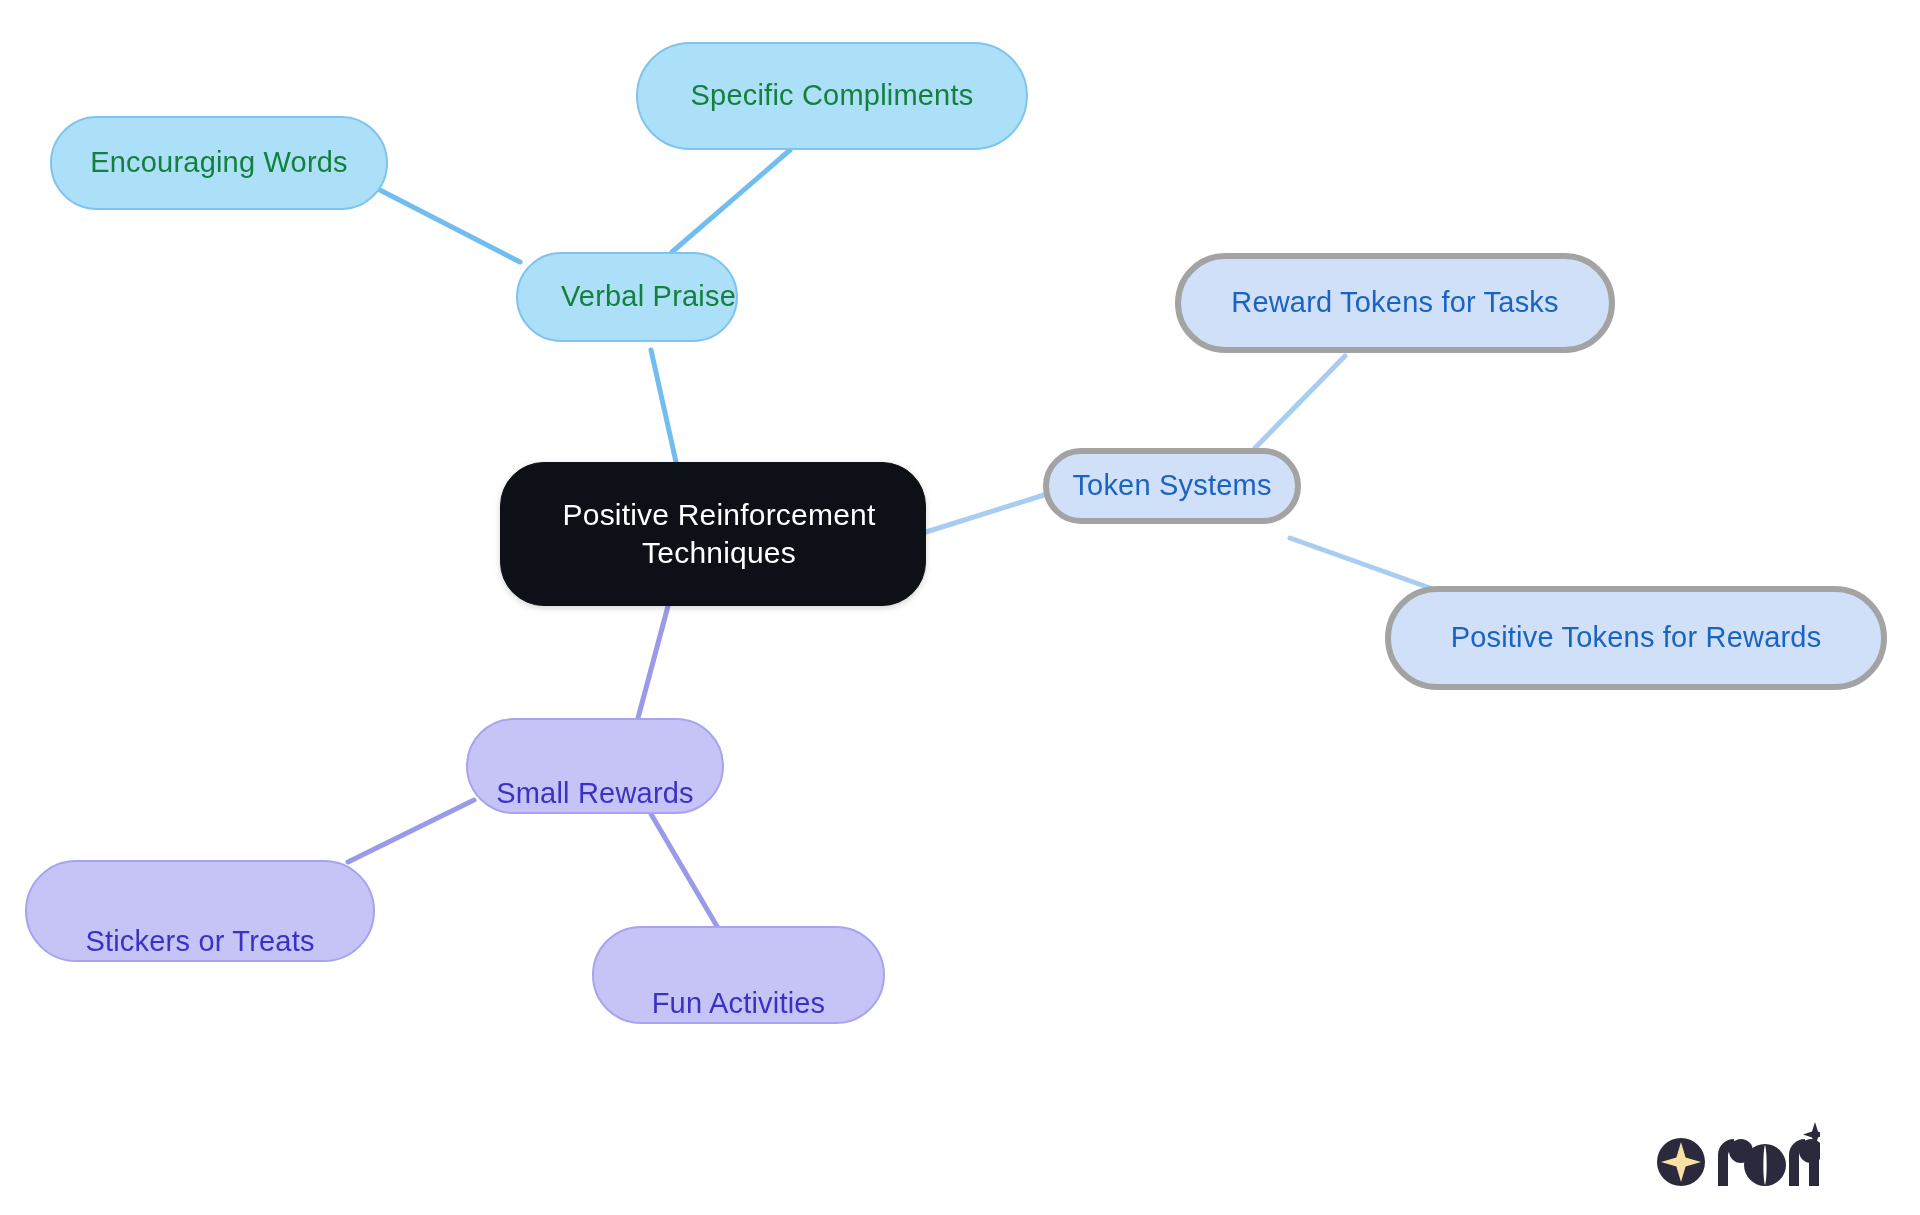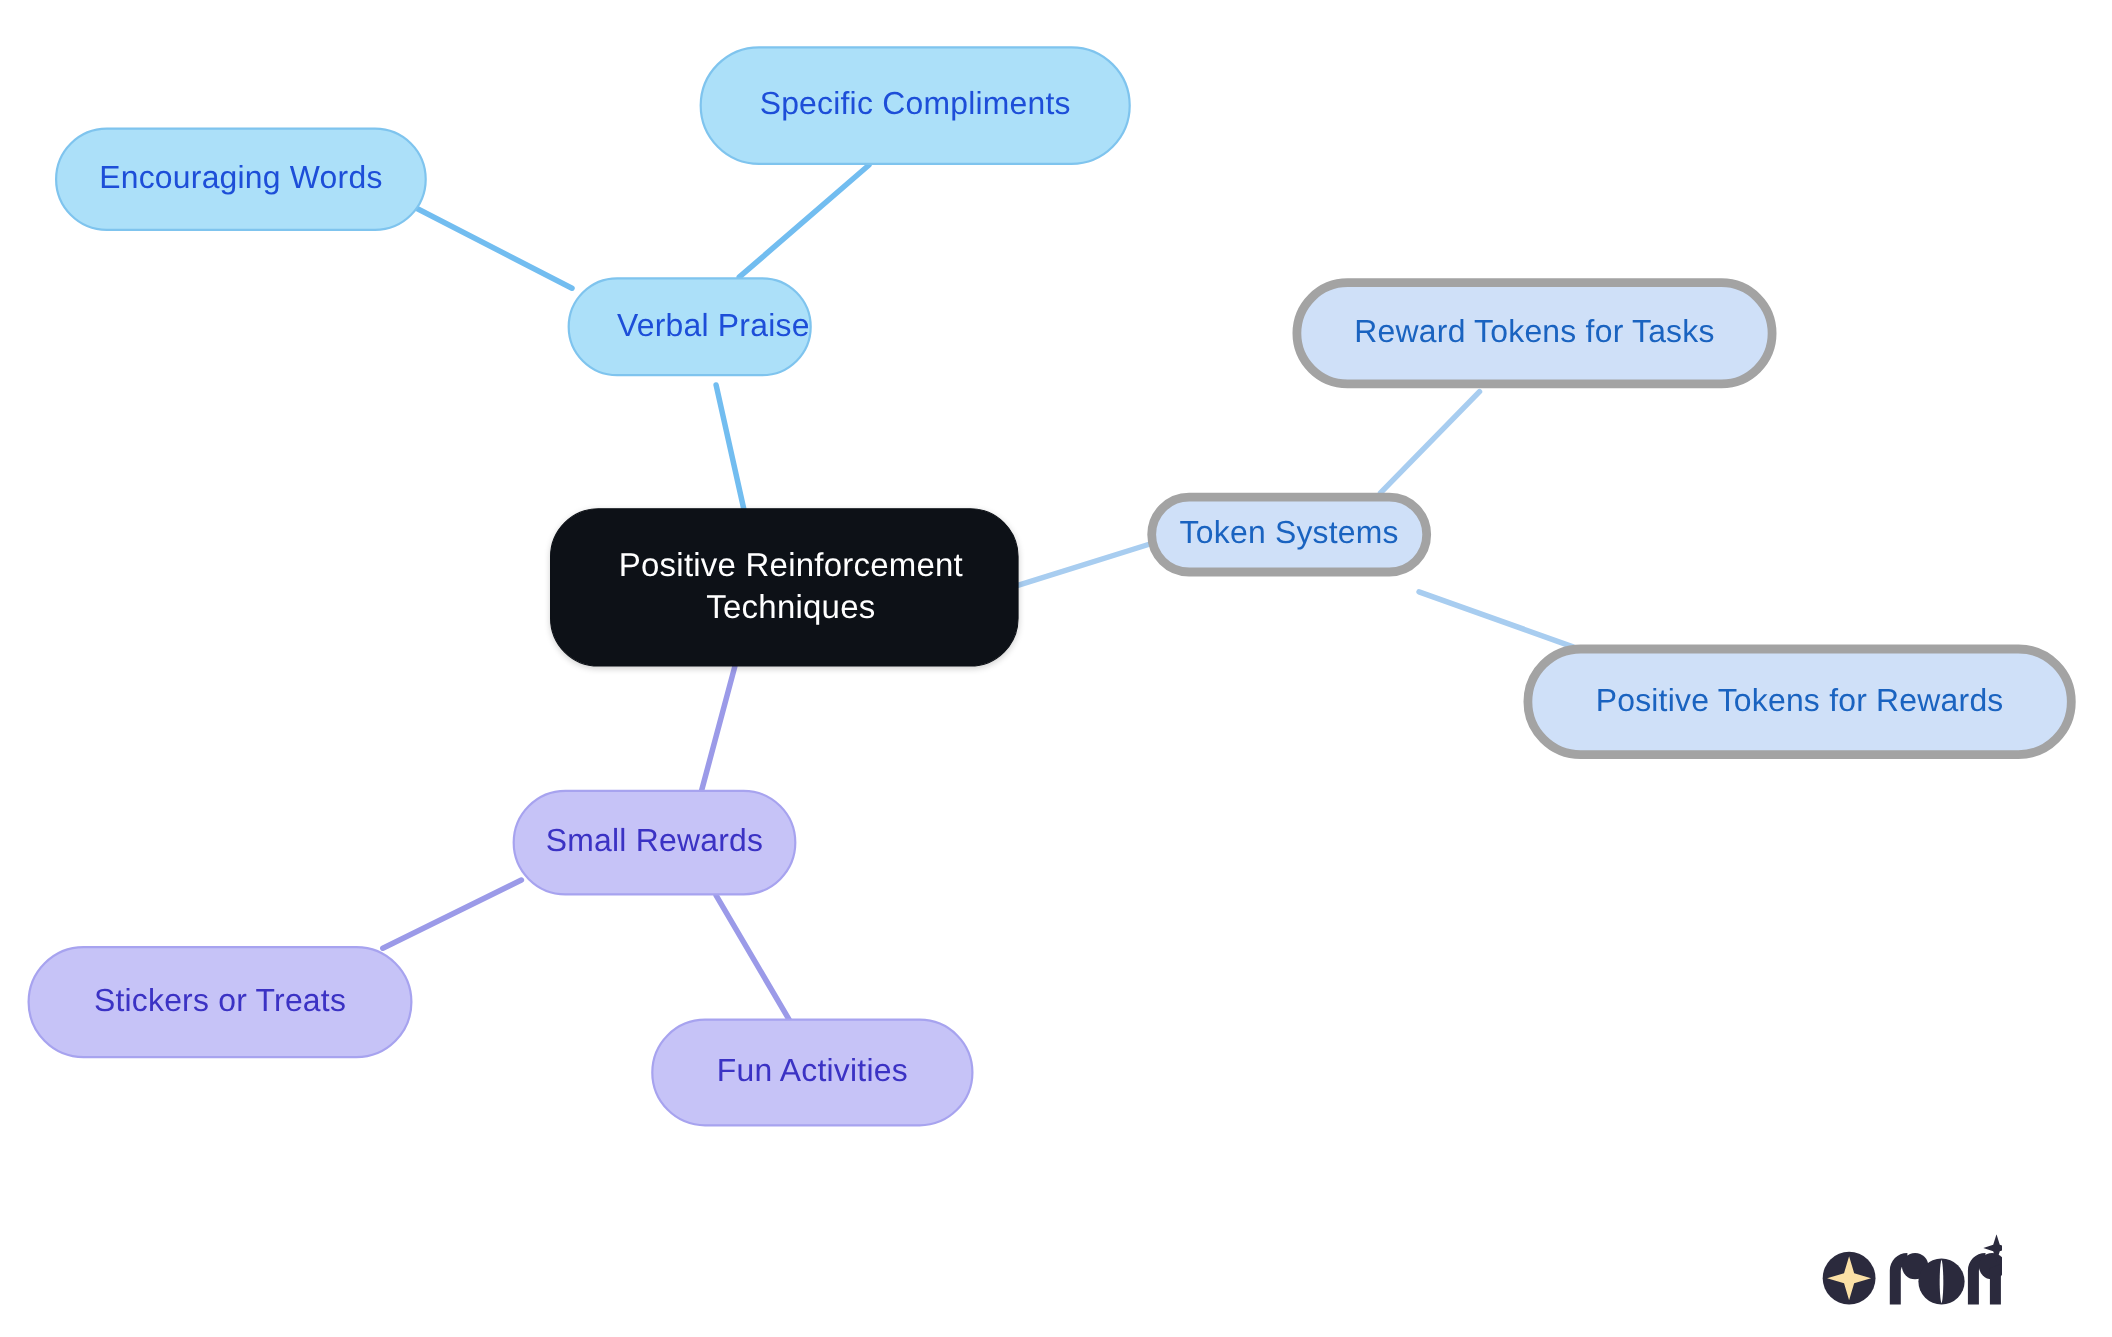--- a/index.html
+++ b/index.html
@@ -42,34 +42,35 @@
     background: #0d1117;
     color: #ffffff;
     border: 1px solid #0d1117;
     border-radius: 44px;
     font-size: 30px;
     box-shadow: 0 2px 6px rgba(0,0,0,0.18);
   }
   .node.branch-a {
     background: #ace0f9;
     border: 2px solid #7fc4ee;
-    color: #1d4ed8;
+    color: #15803d;
     font-size: 29px;
   }
   .node.branch-b {
     background: #cfe0f8;
-    border: 8px solid #a3a3a3;
+    border: 6px solid #a3a3a3;
     color: #1a63c0;
     font-size: 29px;
   }
   .node.branch-c {
     background: #c6c3f7;
     border: 2px solid #a7a3ef;
     color: #3b32c4;
     font-size: 29px;
+    align-items: flex-end;
   }
   #logo {
     position: absolute;
     left: 1655px;
     top: 1122px;
     width: 165px;
     height: 72px;
   }
 </style>
 </head>

